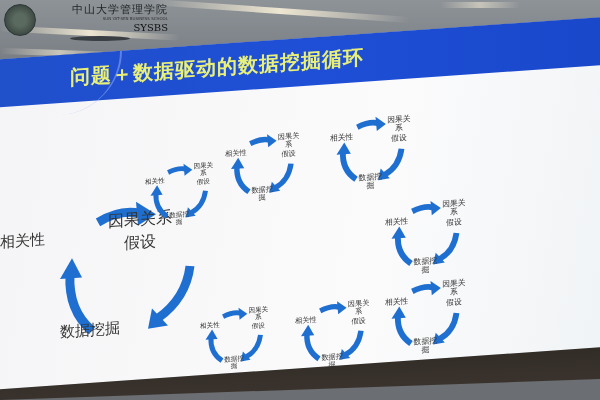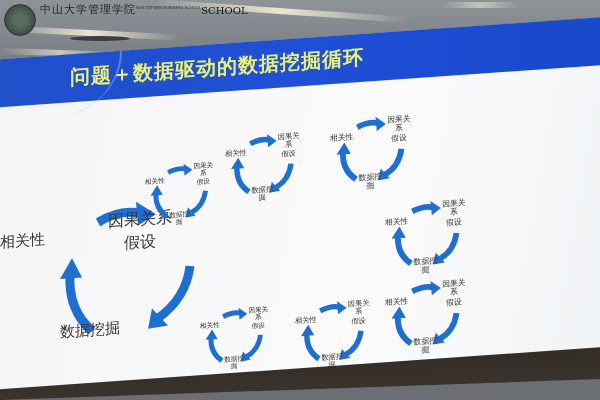--- a/index.html
+++ b/index.html
@@ -1,21 +1,21 @@
 <!DOCTYPE html>
 <html><head>
 <meta charset="utf-8">
 <style>
   html,body{margin:0;padding:0;}
   body{width:600px;height:400px;overflow:hidden;position:relative;background:#6b6e72;font-family:"DejaVu Sans",sans-serif;}
   .ceiling{position:absolute;left:0;top:0;width:600px;height:110px;background:linear-gradient(180deg,#8e9398 0%,#7b8086 50%,#5f646a 100%);}
   .light{position:absolute;height:6px;background:linear-gradient(90deg,rgba(255,245,220,0),rgba(255,245,220,.85),rgba(255,245,220,0));border-radius:3px;}
   .logo{position:absolute;left:4px;top:4px;display:flex;align-items:flex-start;gap:4px;}
   .emblem{width:30px;height:30px;border-radius:50%;background:radial-gradient(circle,#5a6a5f 30%,#3e4a45 70%);border:1px solid #2e3633;}
-  .logo-text{display:flex;flex-direction:row;align-items:flex-start;line-height:1;}
+  .logo-text{display:flex;flex-direction:column;align-items:flex-end;line-height:1;margin-left:32px;}
   .logo-cn{font-family:"DejaVu Serif",serif;font-size:11px;color:#1d2322;letter-spacing:1px;}
   .logo-en{font-size:4px;color:#333;margin-top:2px;}
   .logo-sys{font-family:"DejaVu Serif",serif;font-size:10px;color:#111;margin-top:2px;}
 
   .screen{position:absolute;left:-40px;top:62px;width:700px;height:330px;transform:skewY(-4deg);transform-origin:left top;}
   .screen-frame{position:absolute;inset:0;background:#1a1a1a;}
   .slide{position:absolute;left:0;top:0;right:0;bottom:0;background:linear-gradient(100deg,#f4f4f6 0%,#fbfbfc 60%,#eef2f4 100%);}
   .banner{position:absolute;left:0;top:0;right:0;height:48px;background:linear-gradient(90deg,#2150c9 0%,#1e4fd6 50%,#1846c8 100%);}
   .banner-swoosh{position:absolute;left:70px;top:0;width:90px;height:60px;border-right:2px solid rgba(150,180,255,.5);border-radius:0 0 60px 0;}
   .slide-title{position:absolute;left:110px;top:10px;font-size:20px;font-weight:bold;color:#e9f07a;letter-spacing:1px;white-space:nowrap;}
@@ -35,21 +35,21 @@
   <div class="light" style="left:0px;top:50px;width:120px;transform:rotate(2deg);opacity:.7"></div>
   <div class="light" style="left:440px;top:2px;width:80px;opacity:.6"></div>
   <div style="position:absolute;left:70px;top:36px;width:60px;height:5px;border-radius:50%;background:#3a3f44;"></div>
 </div>
 
 <div class="logo">
   <div class="emblem"></div>
   <div class="logo-text">
     <span class="logo-cn">中山大学管理学院</span>
     <span class="logo-en">SUN YAT-SEN BUSINESS SCHOOL</span>
-    <span class="logo-sys">SCHOOL</span>
+    <span class="logo-sys">SYSBS</span>
   </div>
 </div>
 
 <div class="floor"></div>
 
 <div class="screen">
   <div class="screen-frame"></div>
   <div class="slide">
     <div class="banner">
       <div class="banner-swoosh"></div>

